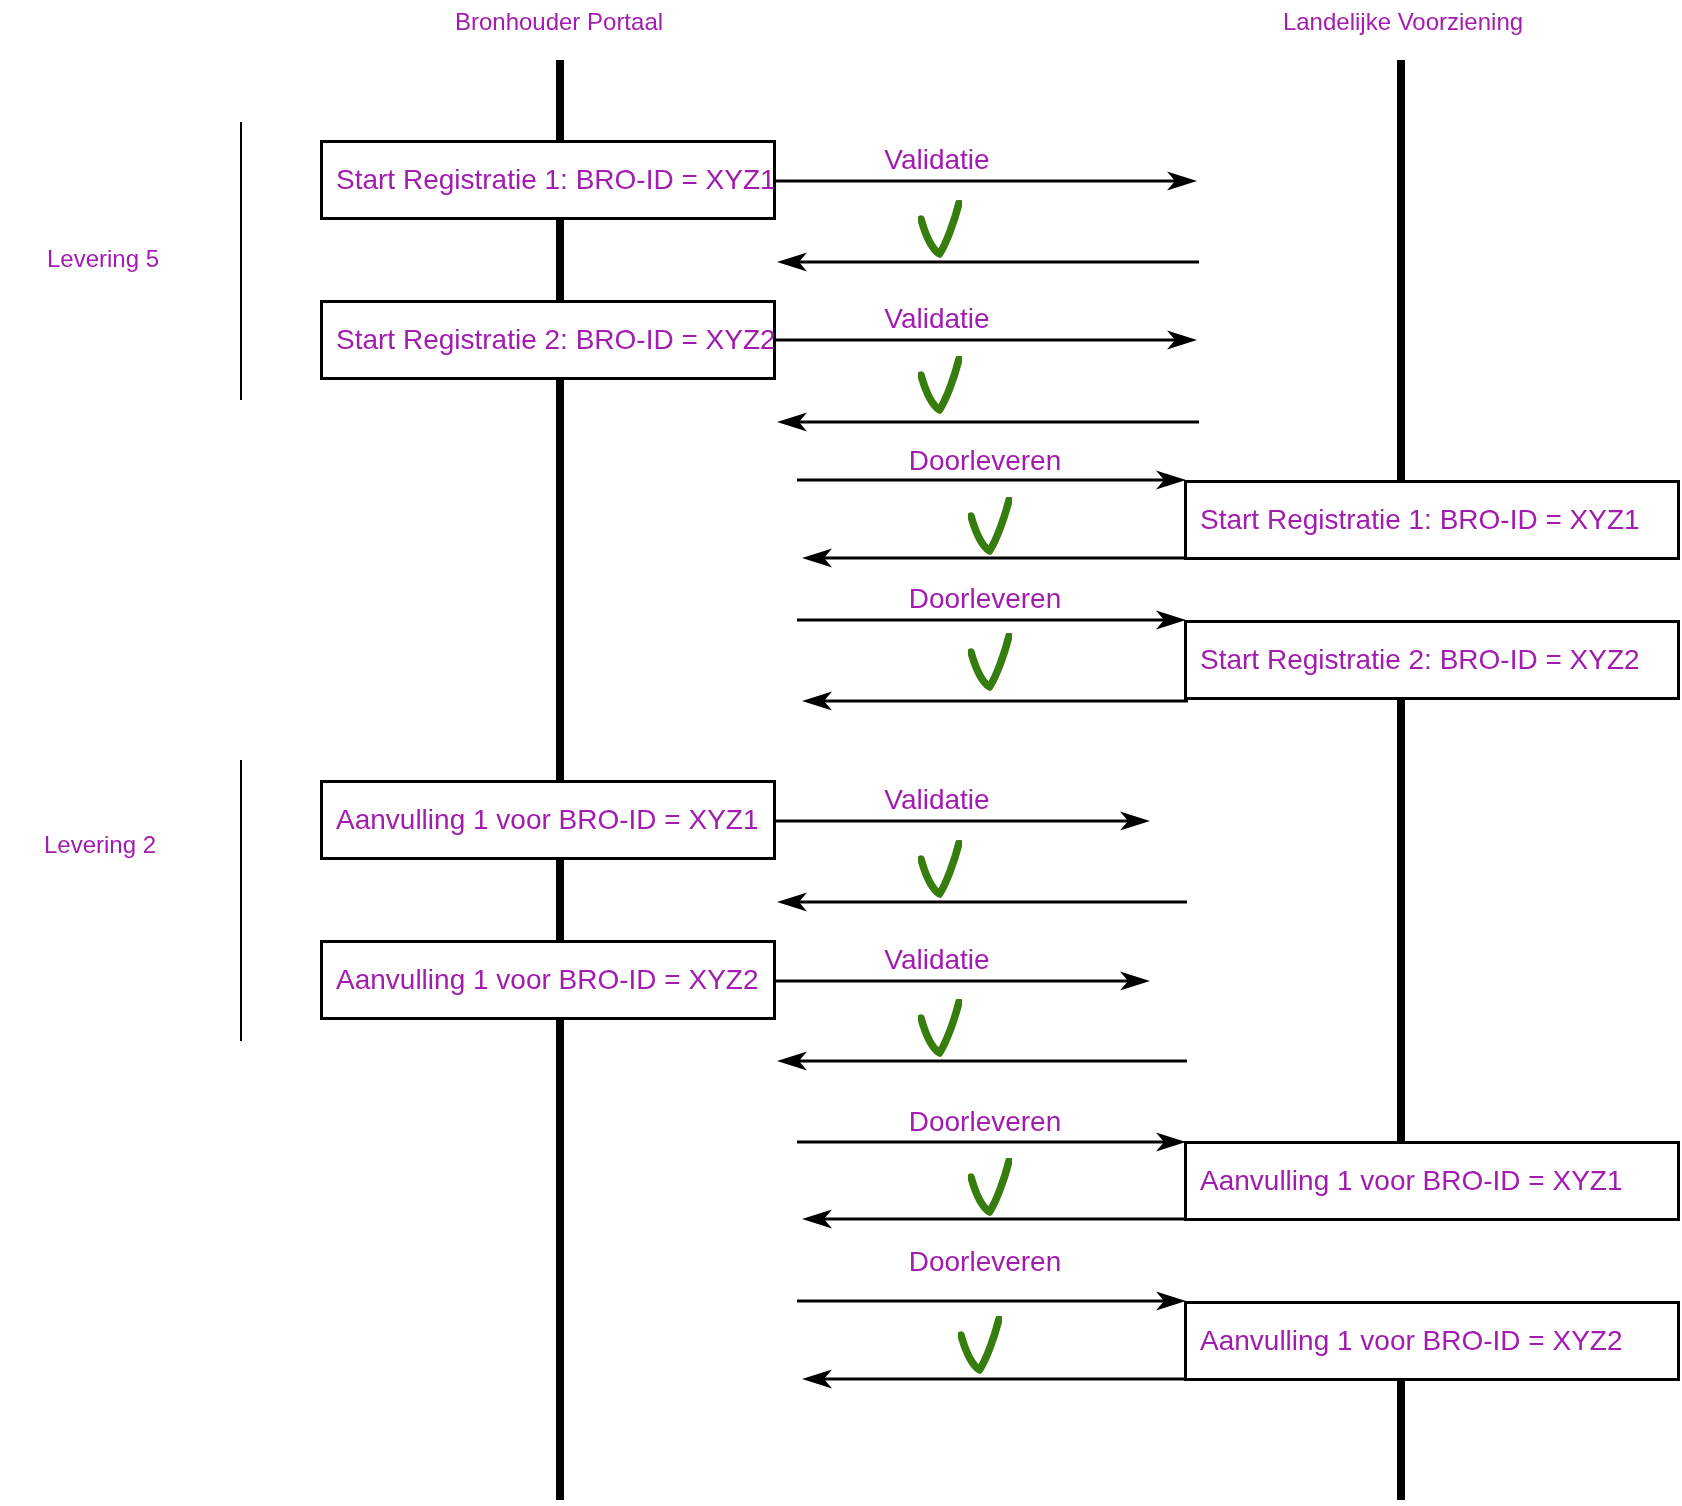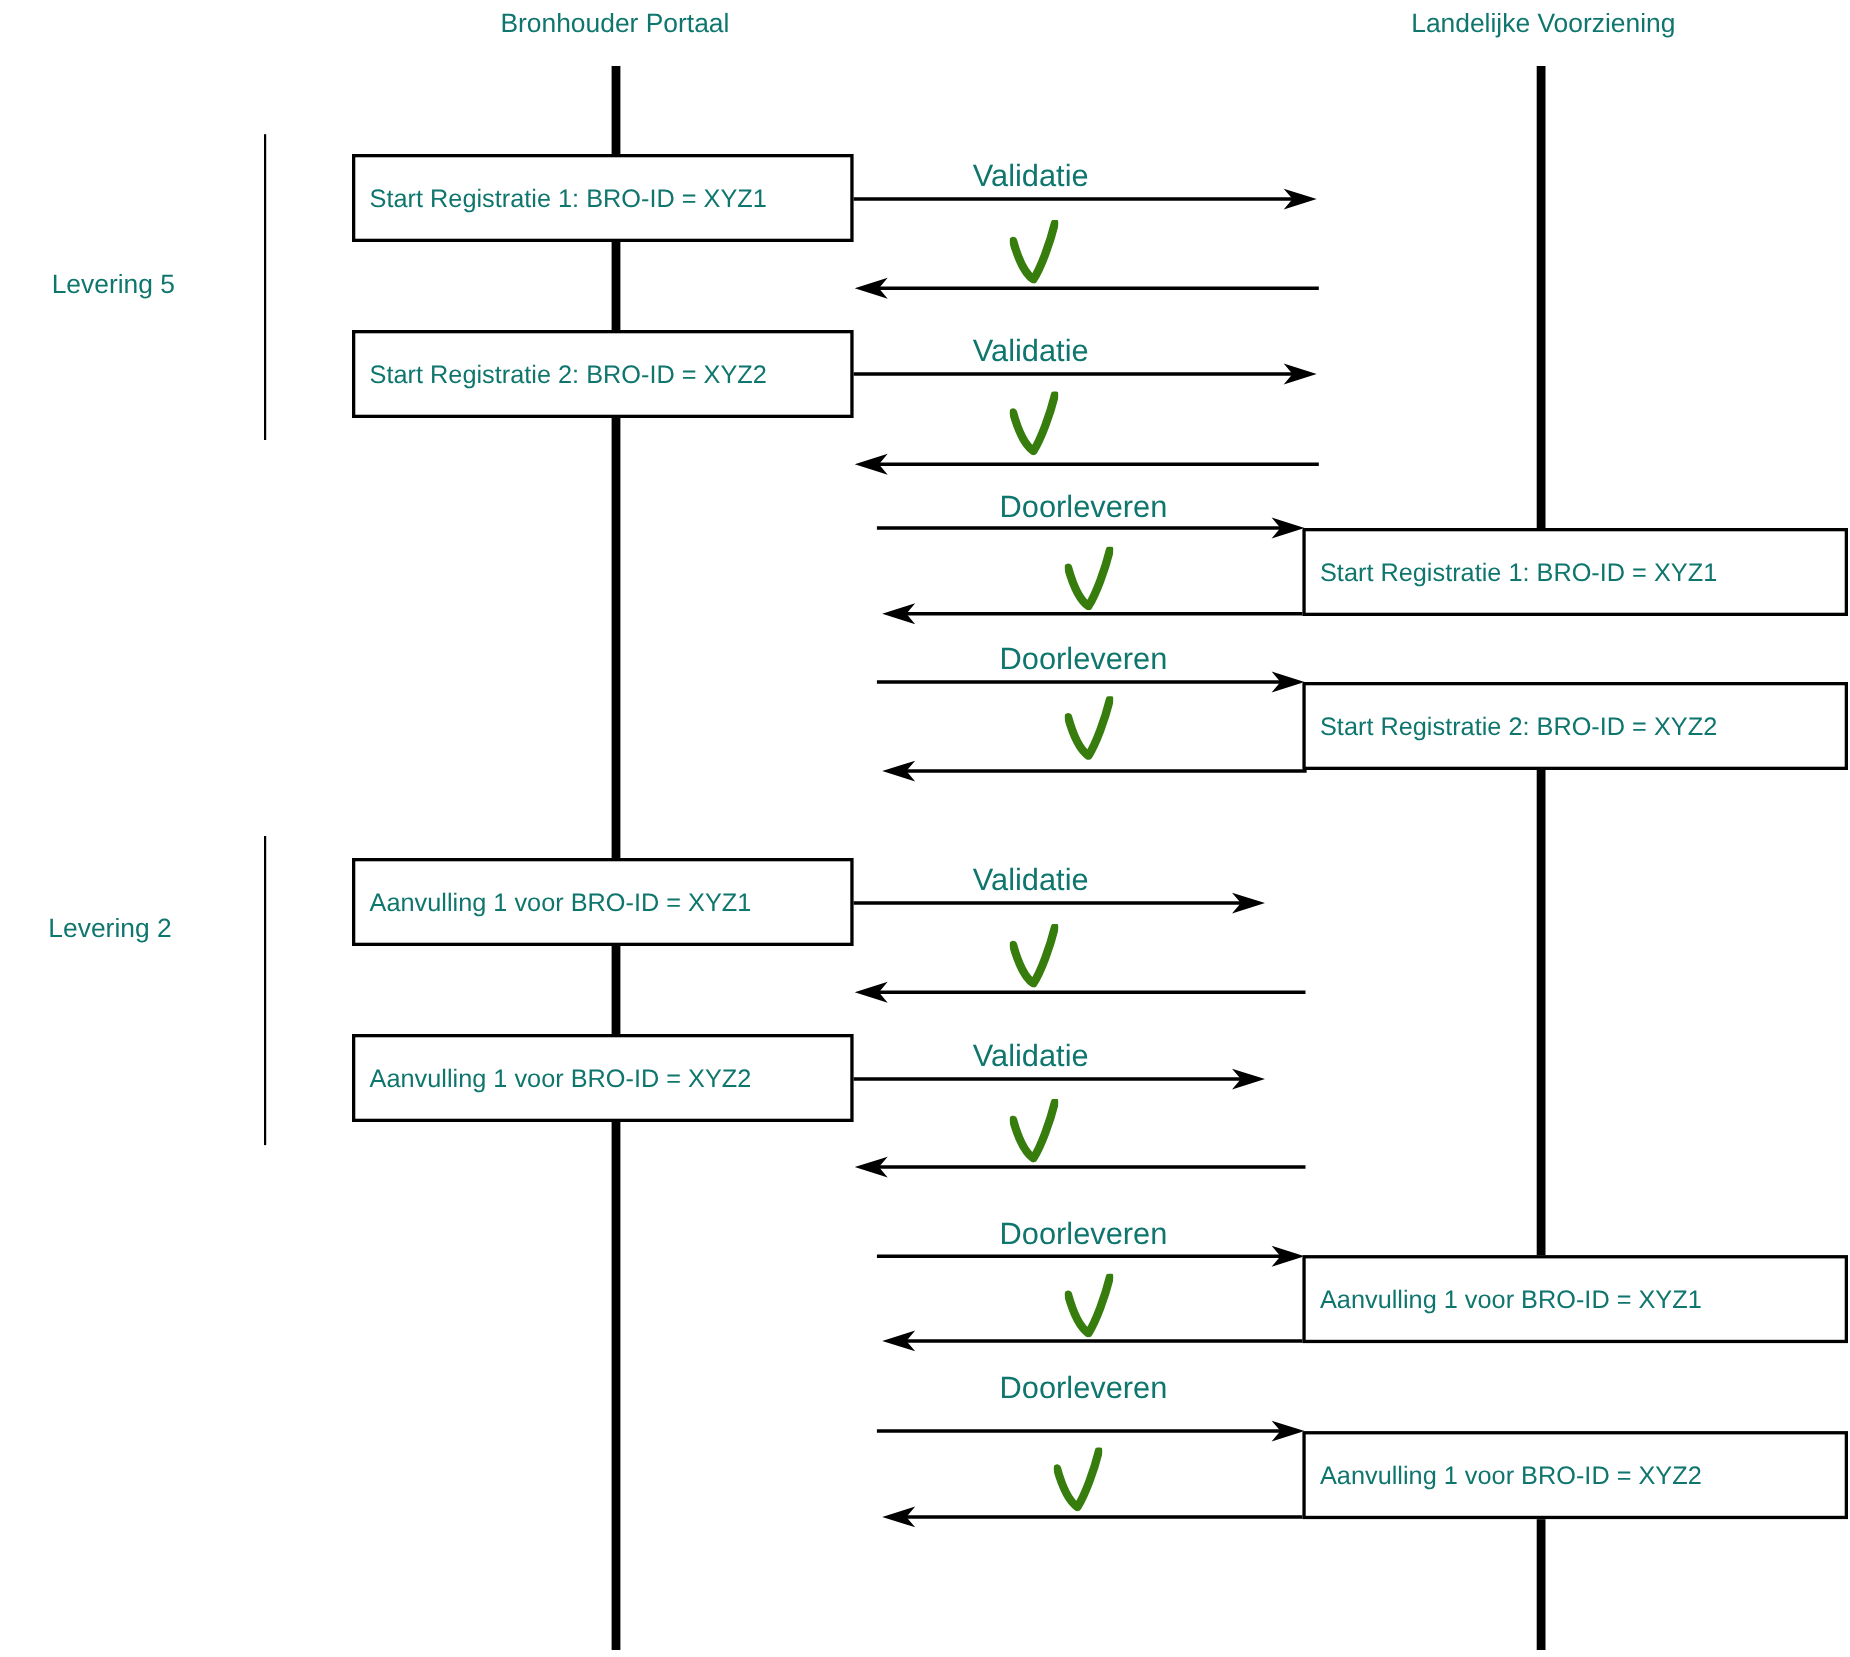--- a/index.html
+++ b/index.html
@@ -1,27 +1,27 @@
 <!DOCTYPE html>
 <html><head>
 <meta charset="utf-8">
 <style>
   html,body { margin:0; padding:0; background:#ffffff; }
   #stage {
     position:relative; width:1682px; height:1506px; background:#ffffff;
-    font-family:"Liberation Sans", sans-serif; color:#0f766e; overflow:hidden;
+    font-family:"Liberation Sans", sans-serif; color:#a21caf; overflow:hidden;
   }
   .hdr { position:absolute; transform:translateX(-50%); font-size:24px; white-space:nowrap; z-index:3; }
   .lifeline { position:absolute; width:8px; background:#000; z-index:0; }
   .bracket { position:absolute; width:2px; background:#000; z-index:1; }
   .grp-label { position:absolute; transform:translate(-50%,-50%); font-size:24px; white-space:nowrap; z-index:3; }
   .box {
     position:absolute; height:80px; border:3px solid #000; background:#fff;
     box-sizing:border-box; display:flex; align-items:center; padding-left:13px;
-    font-size:23px; white-space:nowrap; z-index:2;
+    font-size:28px; white-space:nowrap; z-index:2;
   }
   .box-left  { left:320px;  width:456px; }
   .box-right { left:1184px; width:496px; }
   .mlabel { position:absolute; transform:translate(-50%,-50%); font-size:28px; white-space:nowrap; z-index:3; }
   svg.arrow, svg.check { position:absolute; z-index:1; }
 </style>
 </head>
 <body>
 
 <div id="stage">

